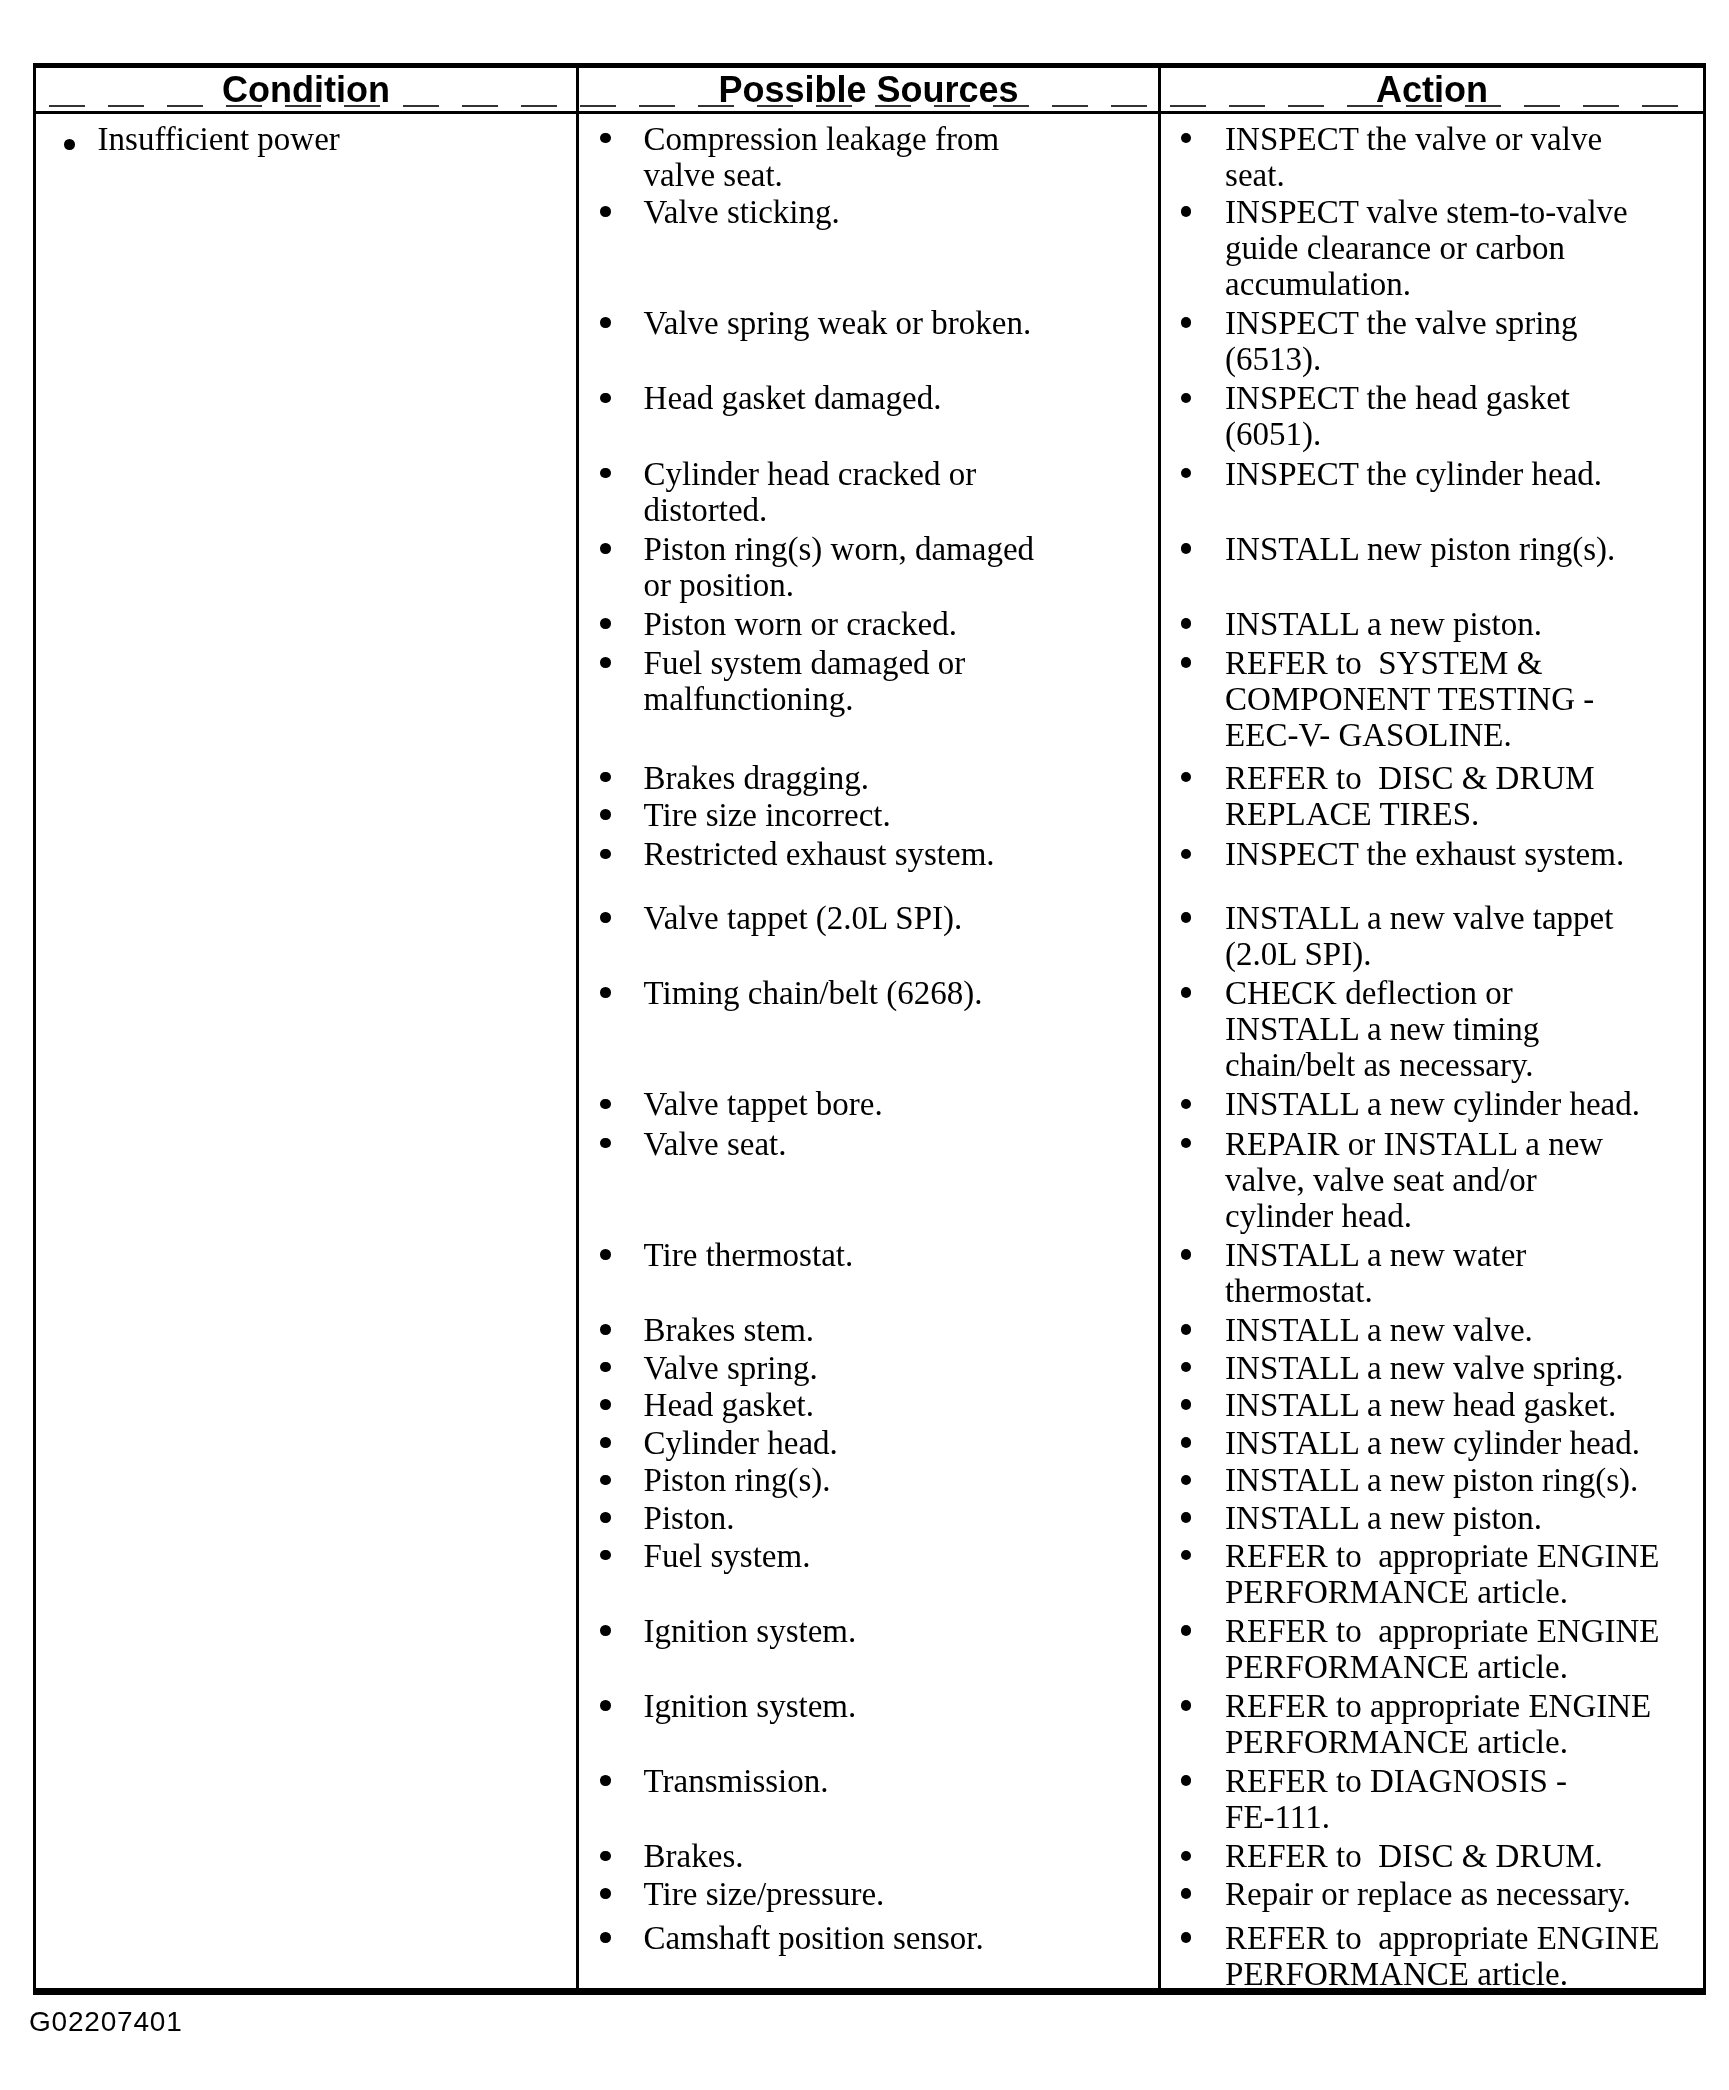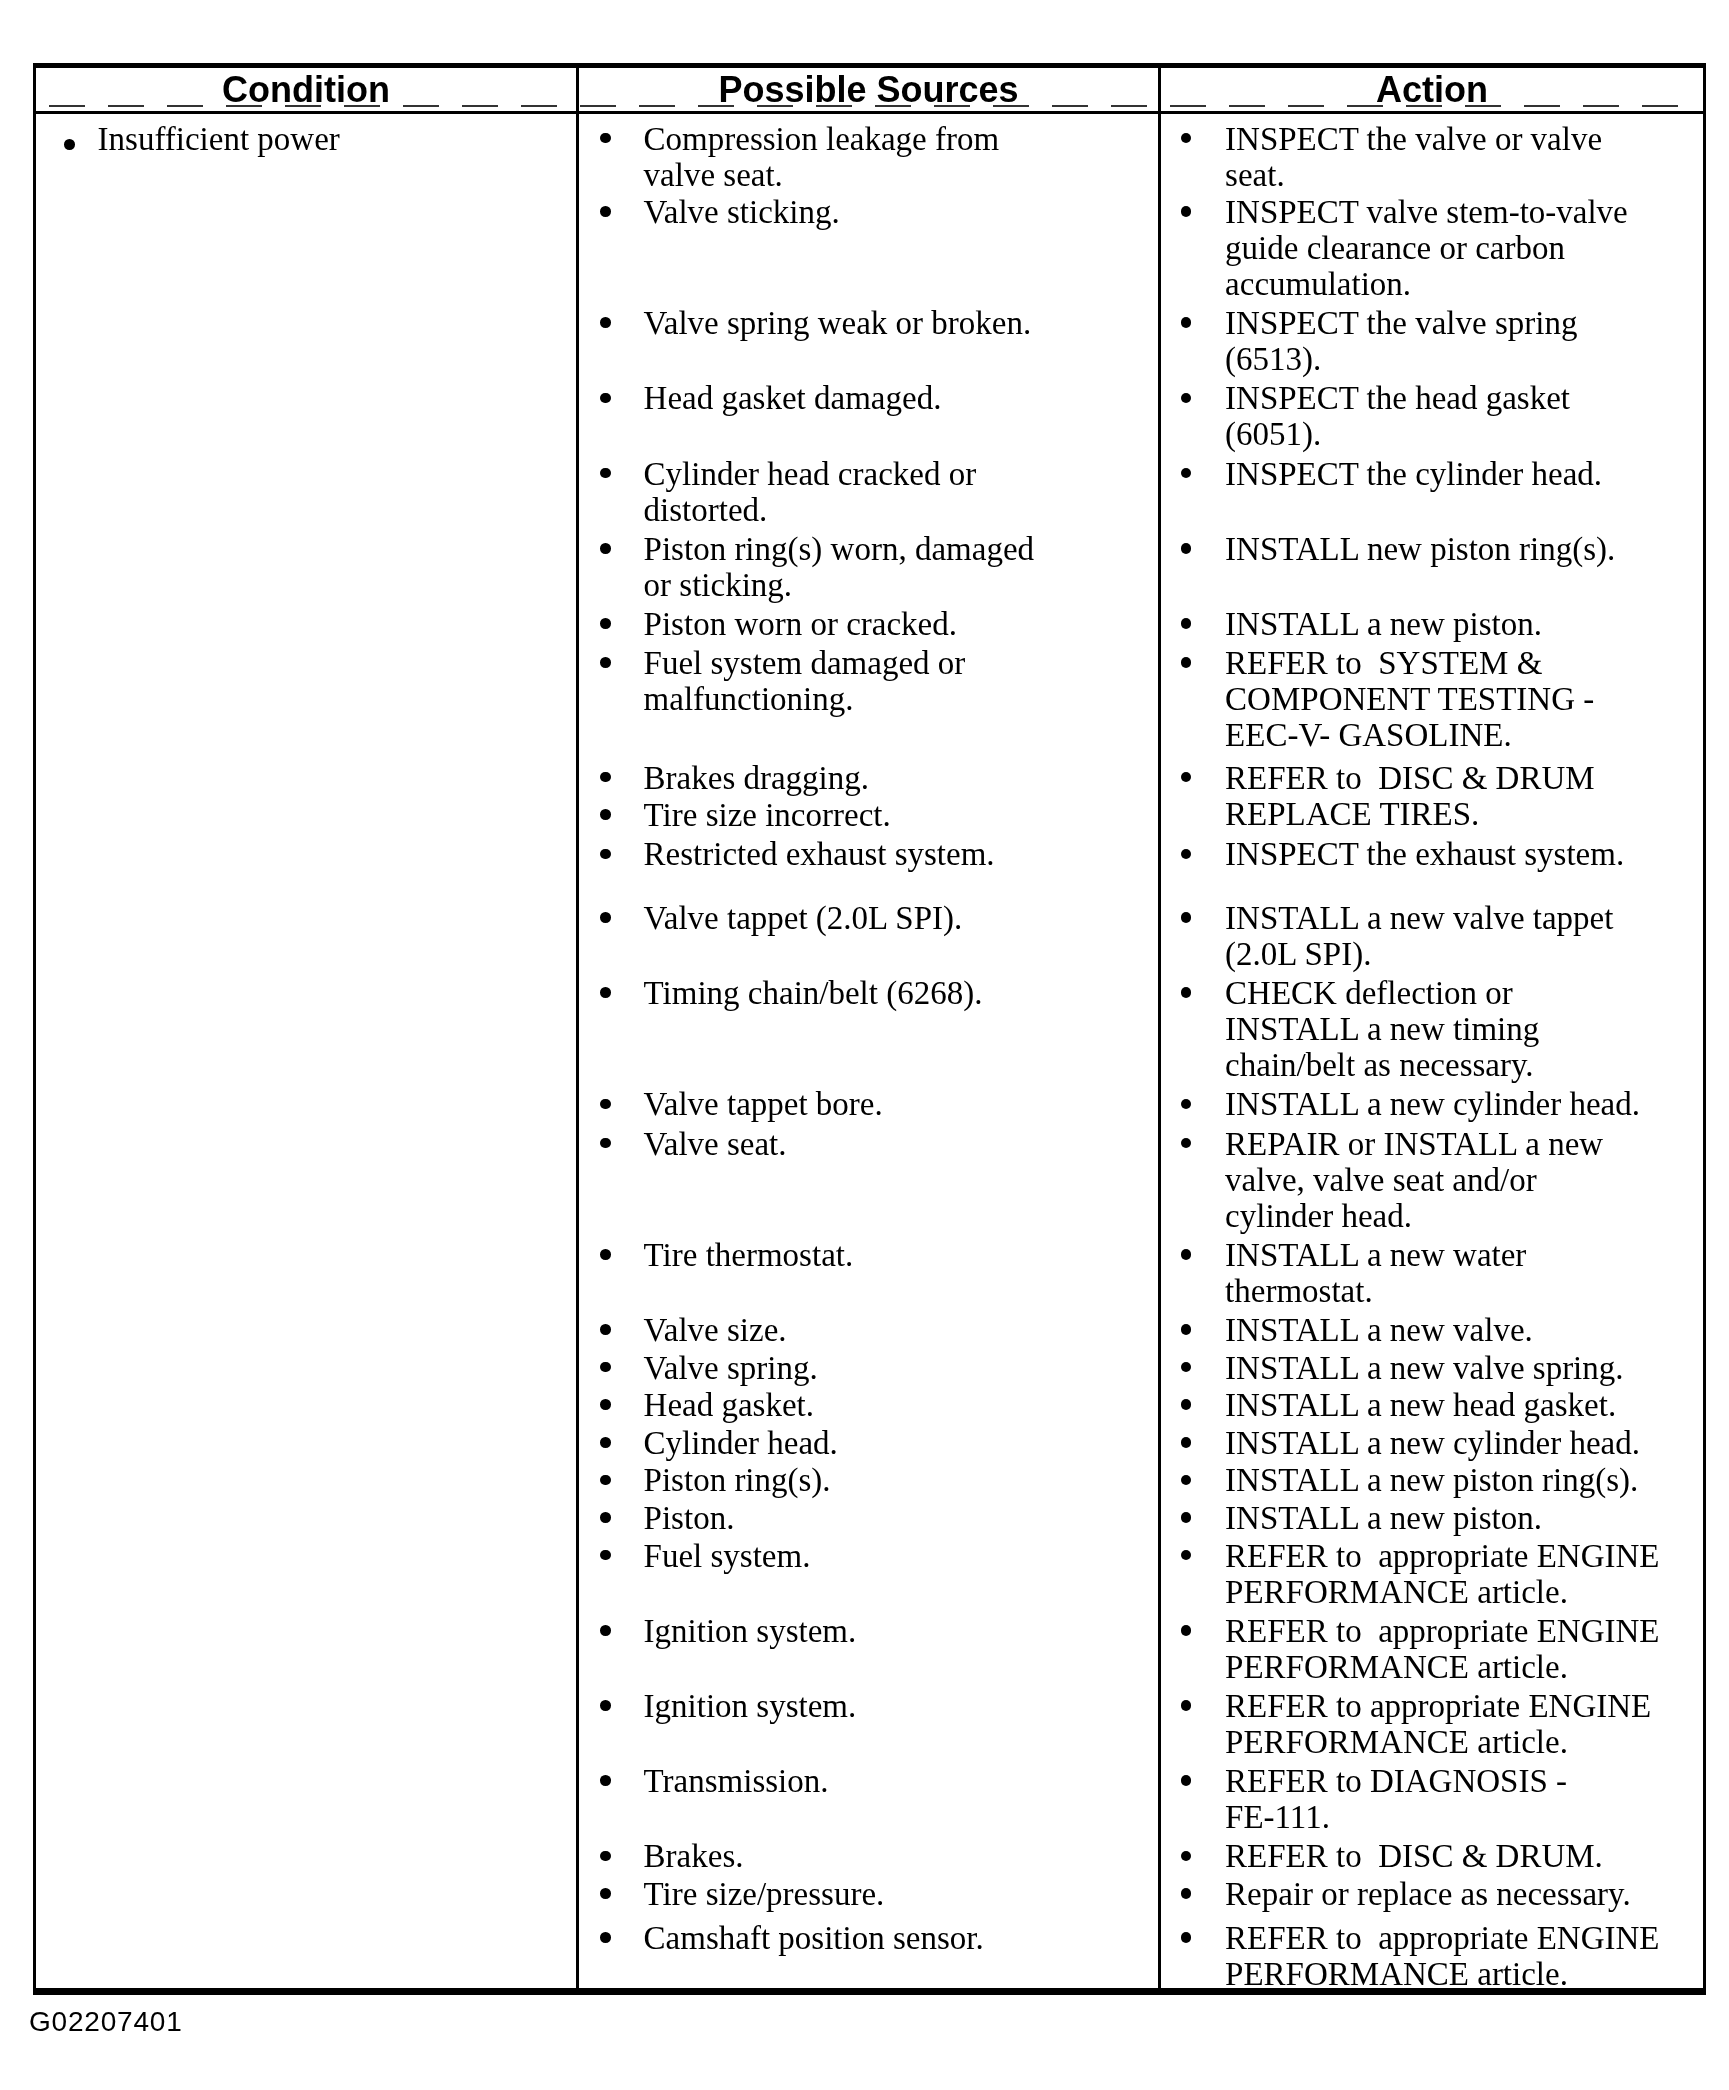--- a/index.html
+++ b/index.html
@@ -176,21 +176,21 @@
     <div class="ptext">INSPECT the cylinder head.</div>
   </div>
           </div>
   </div>
         <div class="row">
     <div class="c1" style="padding-top: 0px;"></div>
     <div class="c2" style="padding-top: 0px;">
             <div class="pair">
     <span class="bullet"></span>
     <div class="ptext">Piston ring(s) worn, damaged
-or sticking.</div>
+or position.</div>
   </div>
           </div>
     <div class="c3" style="padding-top: 0px;">
             <div class="pair">
     <span class="bullet"></span>
     <div class="ptext">INSTALL new piston ring(s).</div>
   </div>
           </div>
   </div>
         <div class="row">
@@ -340,21 +340,21 @@
     <div class="ptext">INSTALL a new water
 thermostat.</div>
   </div>
           </div>
   </div>
         <div class="row">
     <div class="c1" style="padding-top: 0px;"></div>
     <div class="c2" style="padding-top: 0px;">
             <div class="pair">
     <span class="bullet"></span>
-    <div class="ptext">Valve size.</div>
+    <div class="ptext">Brakes stem.</div>
   </div>
             <div class="pair">
     <span class="bullet"></span>
     <div class="ptext">Valve spring.</div>
   </div>
             <div class="pair">
     <span class="bullet"></span>
     <div class="ptext">Head gasket.</div>
   </div>
             <div class="pair">

